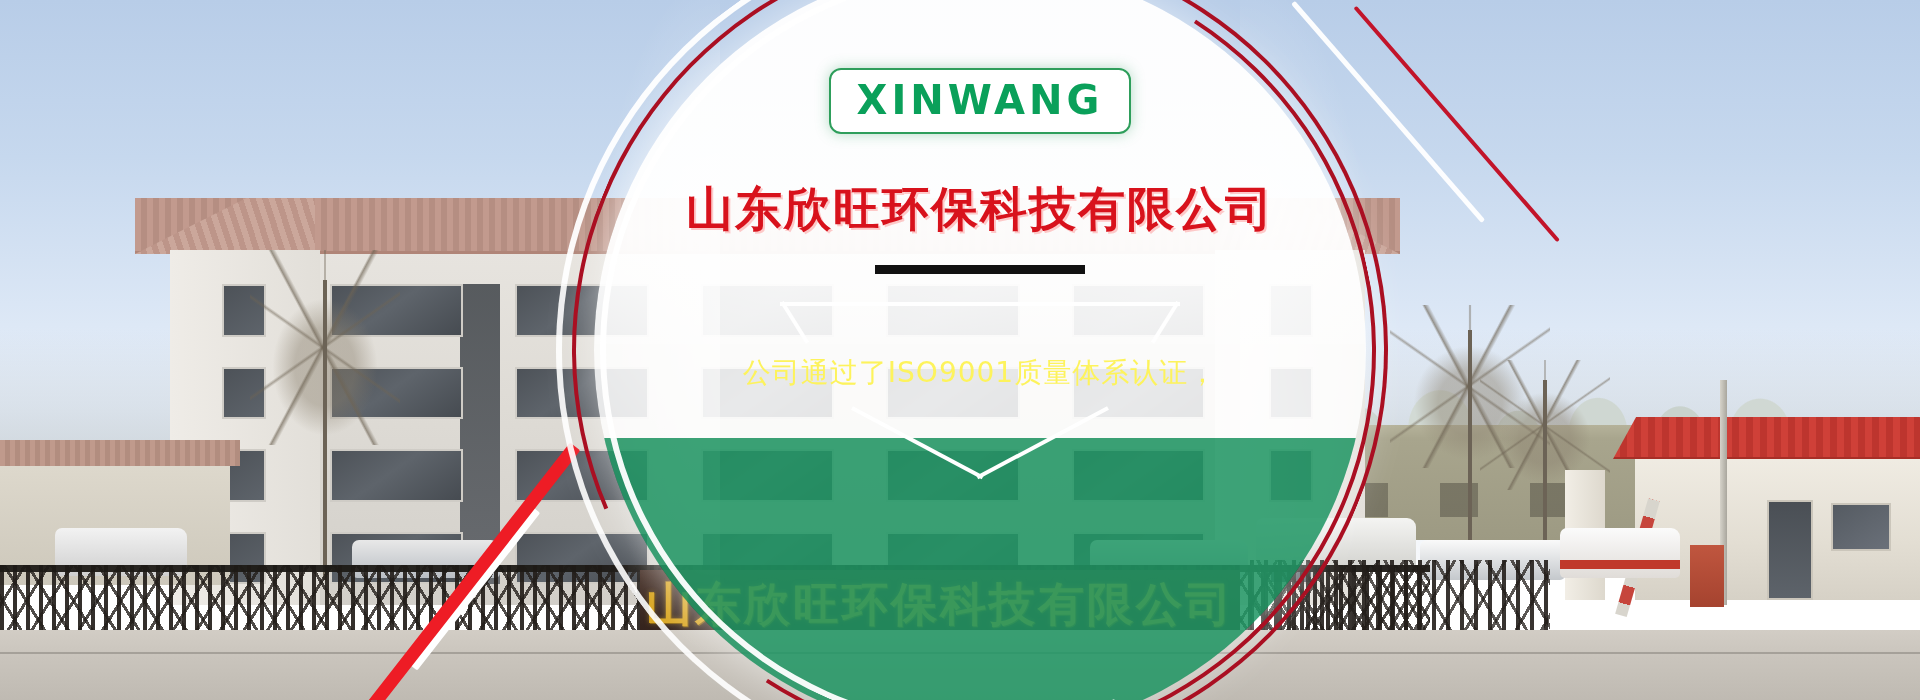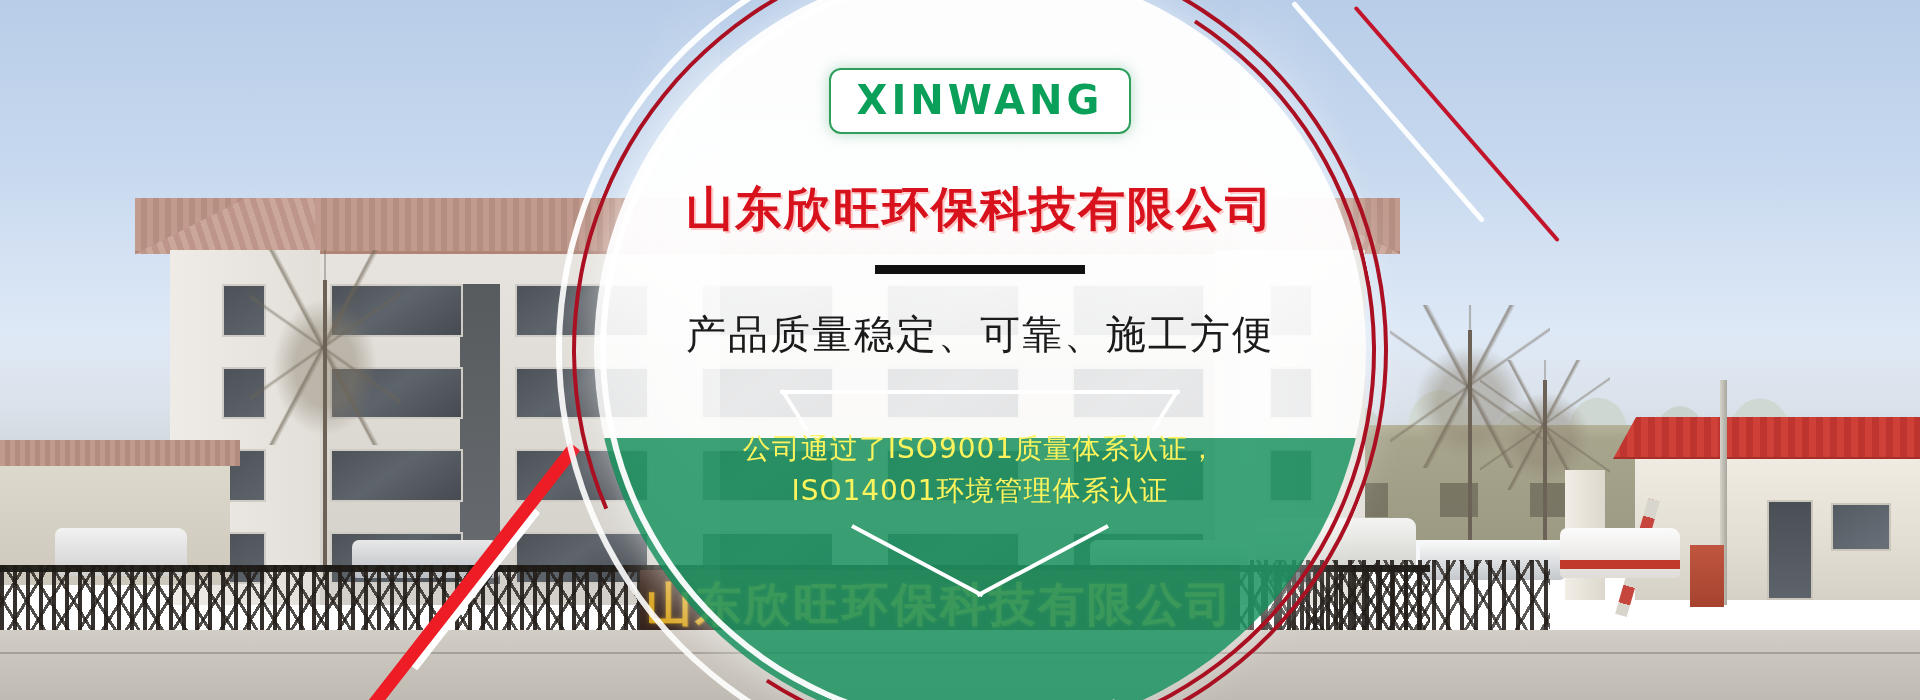--- a/index.html
+++ b/index.html
@@ -337,20 +337,21 @@
   .bracket {
     position:relative; margin-top:28px; width:400px; height:38px;
   }
   .bracket .bar  { position:absolute; left:0; top:0; width:100%; height:4px; background:#fff; }
   .bracket .lfoot{ position:absolute; left:0;  top:0; width:4px; height:48px; background:#fff;
                    transform-origin:top center; transform:rotate(-32deg); }
   .bracket .rfoot{ position:absolute; right:0; top:0; width:4px; height:48px; background:#fff;
                    transform-origin:top center; transform:rotate(32deg); }
 
   .iso {
+    margin-top:12px;
     font-size:28px; line-height:1.5; letter-spacing:1px;
     color:#fdf35c; font-weight:500;
     white-space:nowrap;
   }
 
   .chev {
     position:relative; margin-top:14px; width:260px; height:60px;
   }
   .chev .lf { position:absolute; left:0;  top:0; width:4px; height:148px; background:#fff;
               transform-origin:top center; transform:rotate(-62deg); }
@@ -488,32 +489,30 @@
   <div class="content">
 
     <div class="logo-badge">
       <span>XINWANG</span>
     </div>
 
     <div class="company-cn">山东欣旺环保科技有限公司</div>
 
     <div class="divider"></div>
 
-    <div class="tagline">产品质量稳定、可靠、施工方便</div>
 
 
     <div class="bracket">
       <div class="bar"></div>
         <div class="lfoot"></div>
         <div class="rfoot"></div>
     </div>
 
     <div class="iso">
       <div>公司通过了ISO9001质量体系认证，</div>
-      <div>ISO14001环境管理体系认证</div>
     </div>
 
     <div class="chev">
       <div class="lf"></div>
         <div class="rf"></div>
     </div>
 
   </div>
 </div>
 

